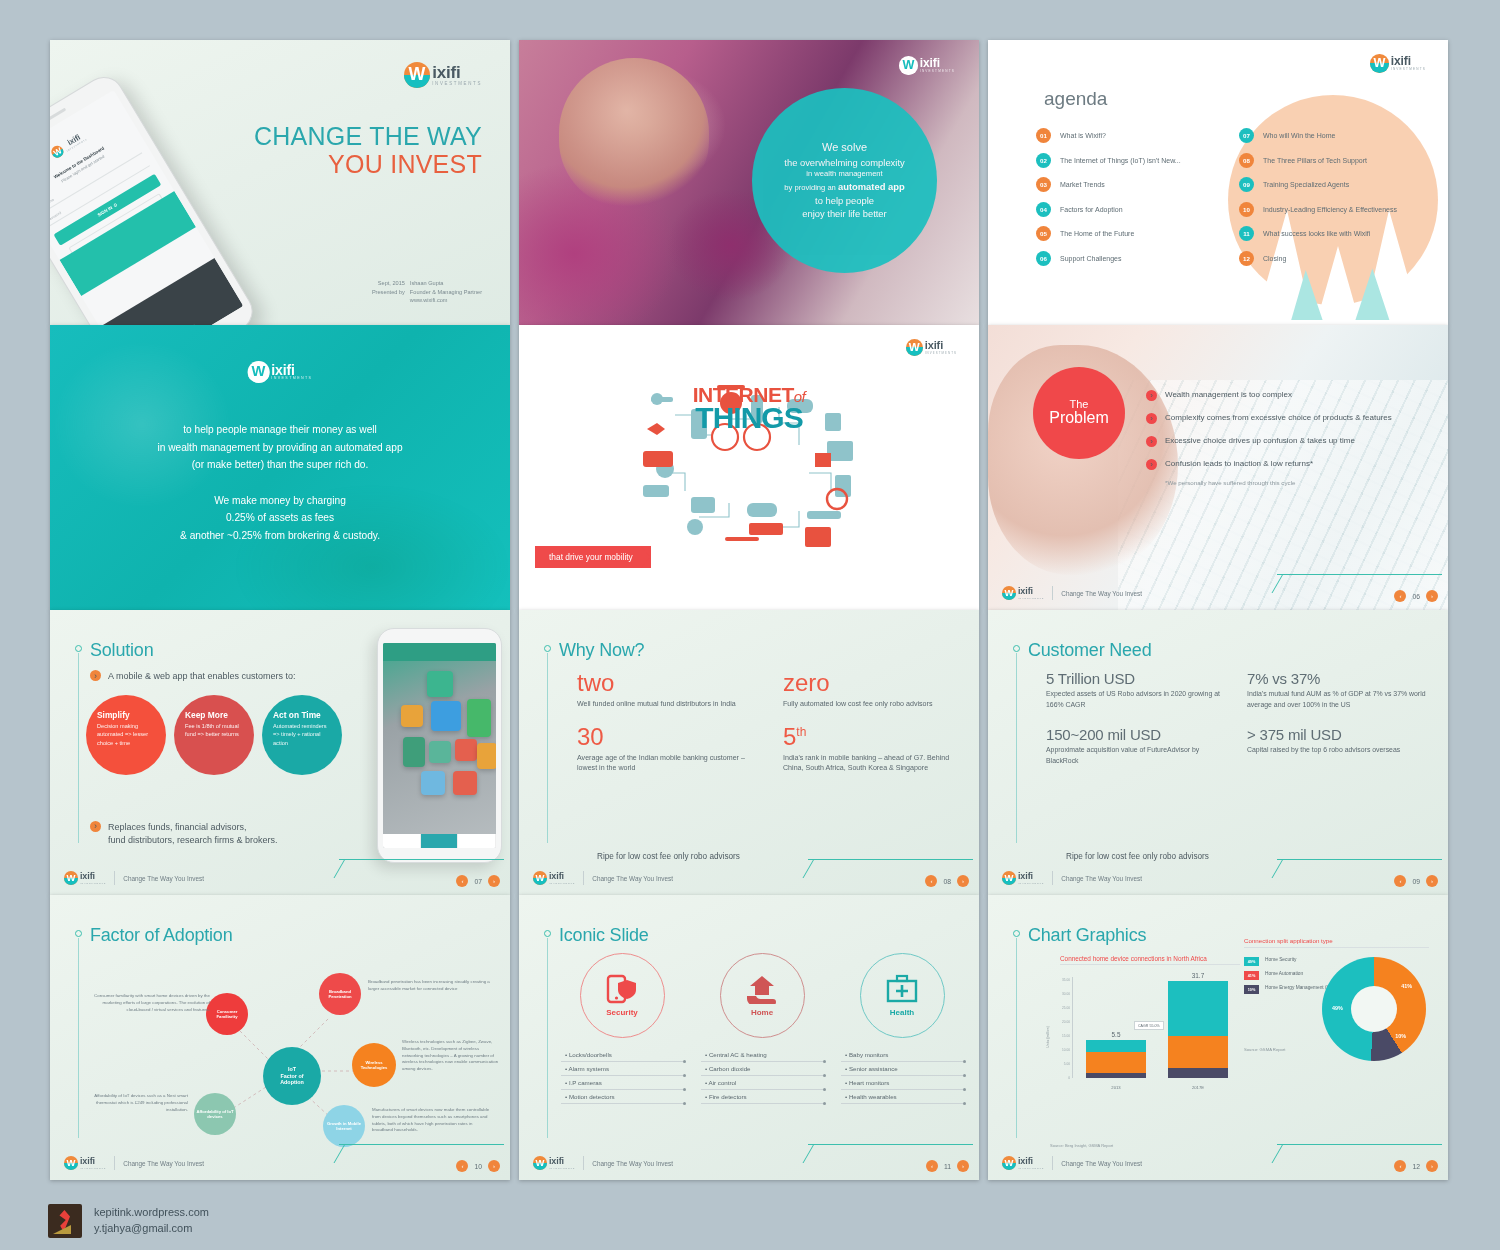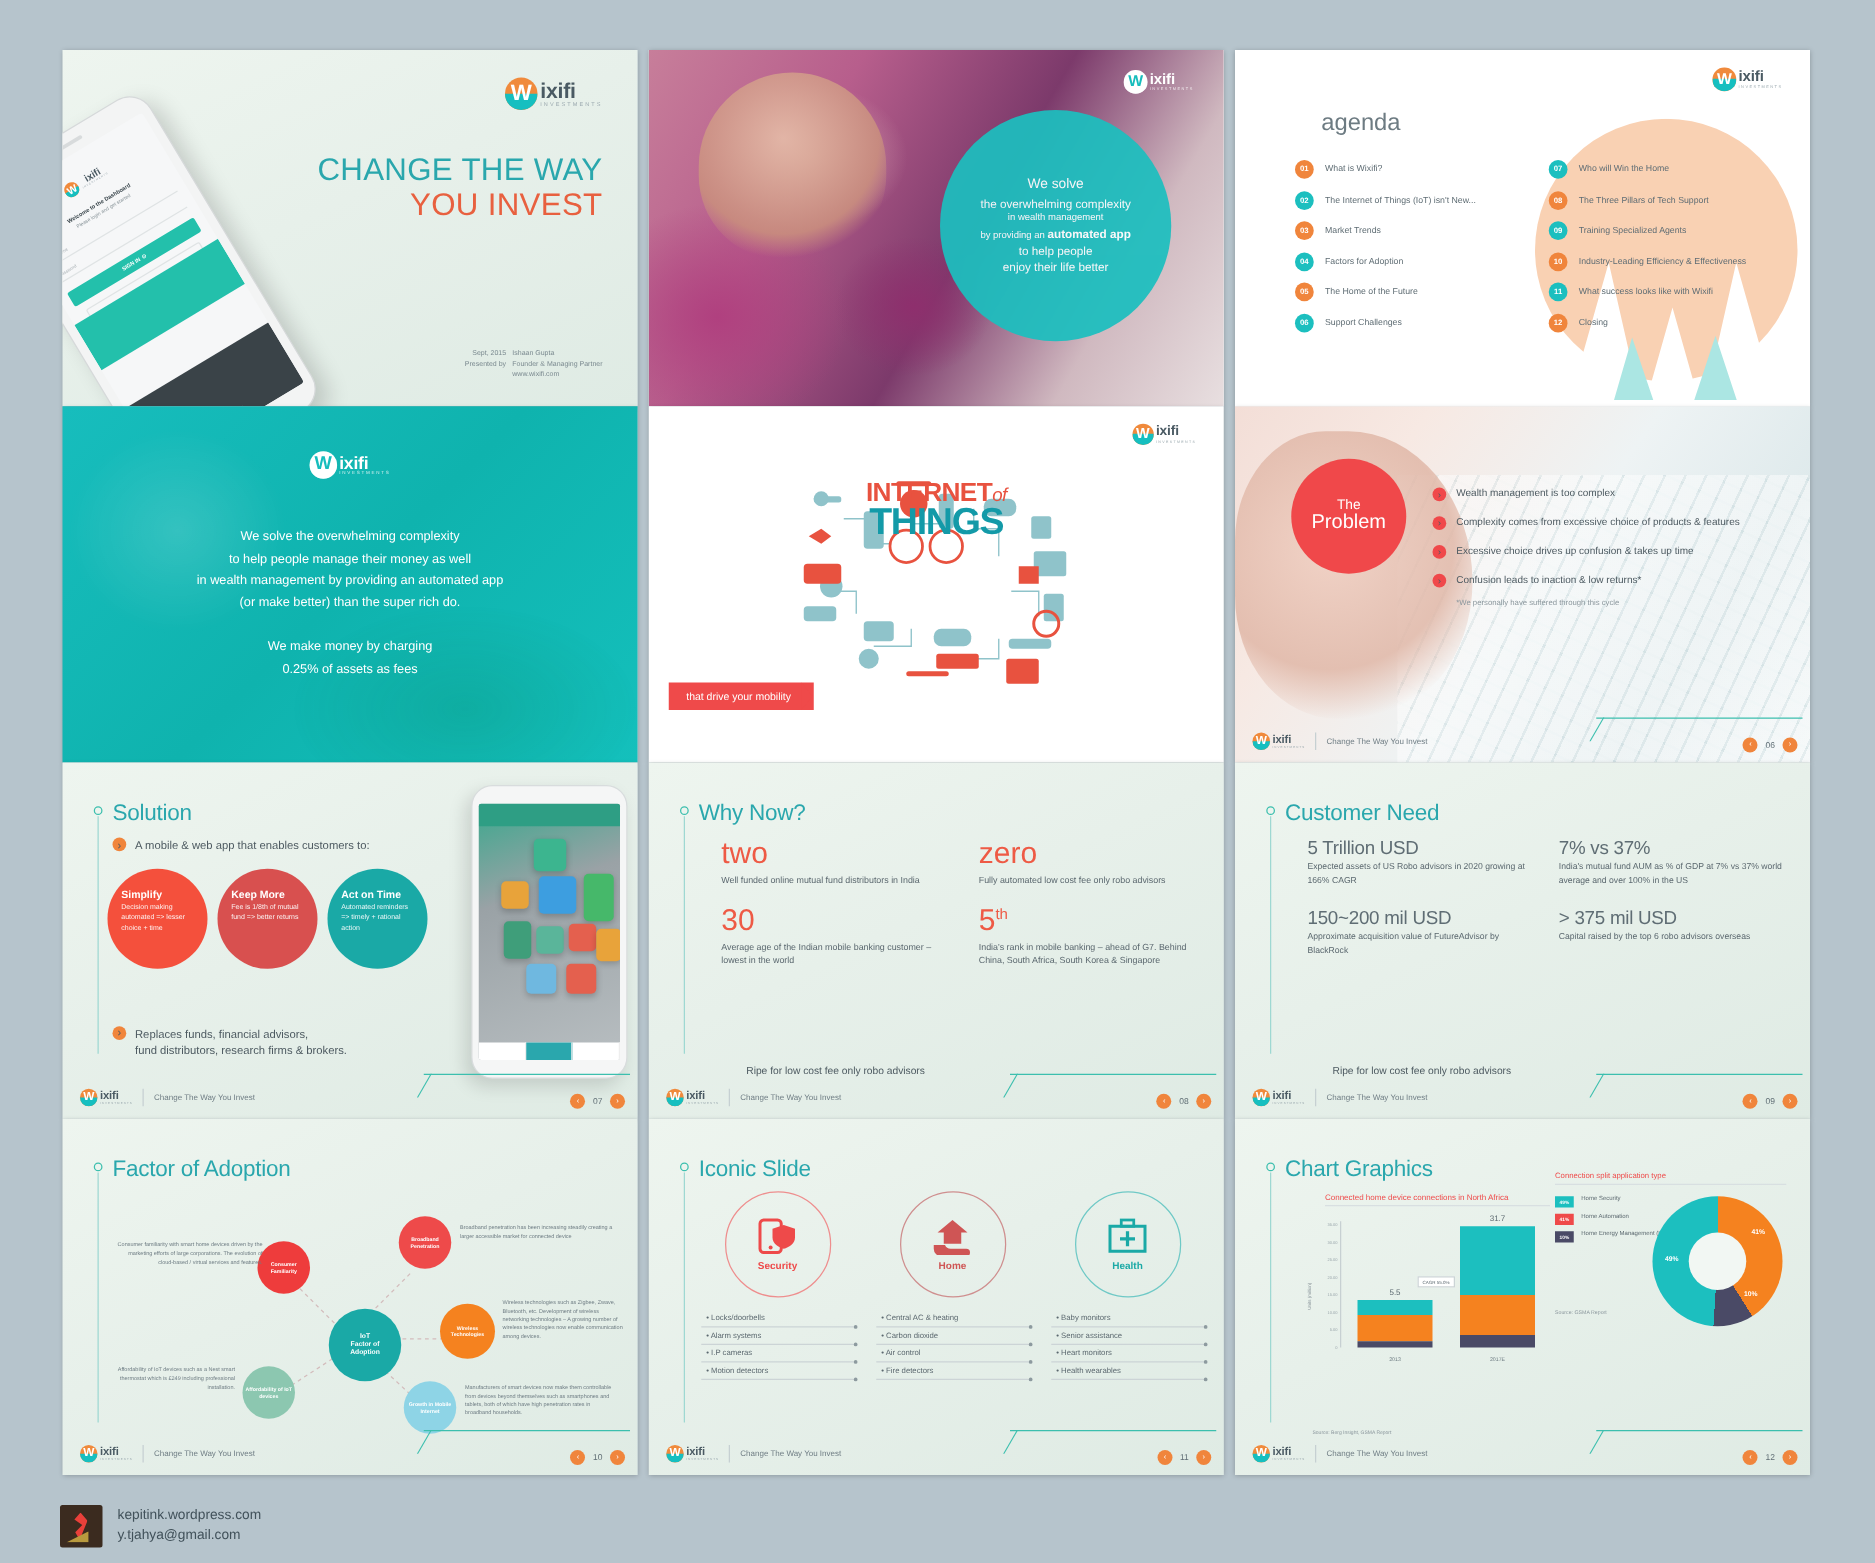--- a/index.html
+++ b/index.html
@@ -102,21 +102,21 @@
     background:#1cbfbf; opacity:.93; display:flex; align-items:center; justify-content:center;
     color:#fff; text-align:center; line-height:1.42;
   }
   .s2-circle .t { font-size:11px; }
   .s2-circle .sm { font-size:7.6px; }
   .s2-circle .md { font-size:9.4px; }
   .s2-circle b { font-weight:700; }
 
   
   .s3-logo { position:absolute; right:22px; top:14px; font-size:12px; }
-  .s3-title { position:absolute; left:69px; top:48px; font-size:19px; color:#6d7b82; font-weight:400;}
+  .s3-title { position:absolute; left:56px; top:48px; font-size:19px; color:#6d7b82; font-weight:400;}
   .s3-art { position:absolute; right:-10px; top:55px; width:260px; height:225px; overflow:hidden; opacity:.65;}
   .s3-art .peach { position:absolute; left:30px; top:0; width:210px; height:210px; border-radius:50%; background:#f6b88a;}
   .s3-art .wcut { position:absolute; left:55px; bottom:-10px; width:170px; height:120px; background:#fff;
                   clip-path: polygon(0% 100%, 20% 0%, 36% 100%, 50% 30%, 64% 100%, 80% 0%, 100% 100%); }
   .s3-art .tealtri { position:absolute; left:70px; bottom:-10px; width:145px; height:75px;
                      background:#7fd9d4; clip-path: polygon(14% 100%, 26% 20%, 40% 100%, 58% 100%, 72% 18%, 86% 100%); }
   .agenda-cols { position:absolute; left:48px; top:88px; right:20px; display:flex; gap:14px; }
   .agenda-col { flex:1; }
   .ag-item { display:flex; align-items:center; gap:9px; margin-bottom:9.6px; }
   .ag-num { width:15px; height:15px; border-radius:50%; flex:none; color:#fff; font-size:6.2px;
@@ -426,27 +426,27 @@
 
   <div class="slide bg-teal">
     <div class="s4-tex"></div>
     <div class="s4-logo">
       <span class="logo white">
             <span class="mark"></span>
             <span class="word"><i>ixifi</i><span class="sub">INVESTMENTS</span></span>
           </span>
     </div>
     <div class="s4-body">
-      <p>We solve the overwhelming complexity</p>
       <p>to help people manage their money as well</p>
       <p>in wealth management by providing an automated app</p>
       <p>(or make better) than the super rich do.</p>
       <div class="gap"></div>
       <p>We make money by charging</p>
       <p>0.25% of assets as fees</p>
+      <p>&amp; another ~0.25% from brokering &amp; custody.</p>
     </div>
   </div>
 
   <div class="slide bg-white">
     <div class="s5-logo">
       <span class="logo">
             <span class="mark"></span>
             <span class="word"><i>ixifi</i><span class="sub">INVESTMENTS</span></span>
           </span>
     </div>

